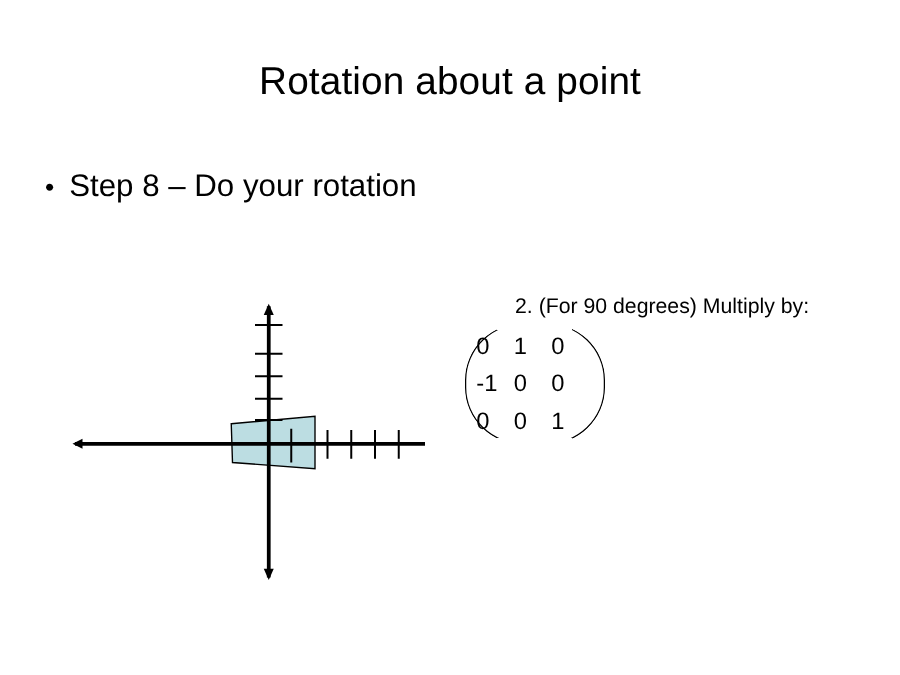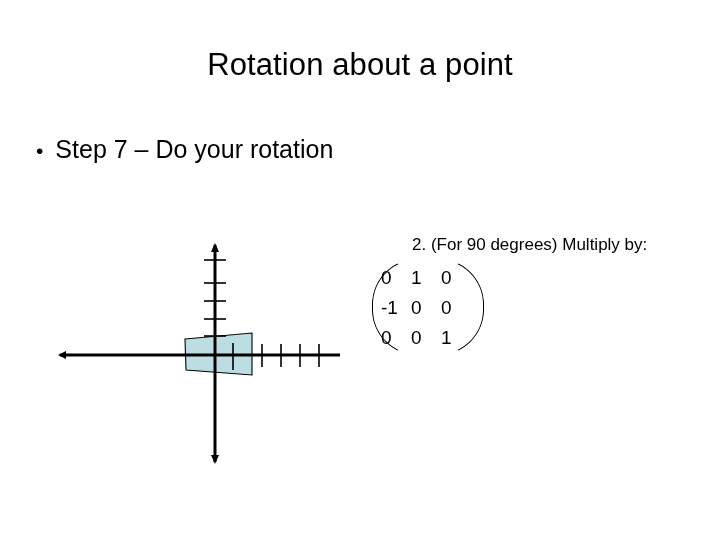--- a/index.html
+++ b/index.html
@@ -120,21 +120,21 @@
 </style>
 </head>
 <body>
 
 <div id="slide">
 
   <div class="slide-title">Rotation about a point</div>
 
   <div class="bullet-row">
     <span class="bullet-dot">•</span>
-    <span class="bullet-text">Step 7 – Do your rotation</span>
+    <span class="bullet-text">Step 8 – Do your rotation</span>
   </div>
 
   <div id="figure">
     <svg width="300" height="280" viewBox="0 0 300 280">
 
       <polygon points="135,139 202,133 202,175 136,170" fill="#bcdde2" stroke="#000000" stroke-width="1.1"></polygon>
 
       <line x1="10" y1="155" x2="290" y2="155" stroke="#000000" stroke-width="3"></line>
       <polygon points="8,155 16,151 16,159" fill="#000000"></polygon>
 

